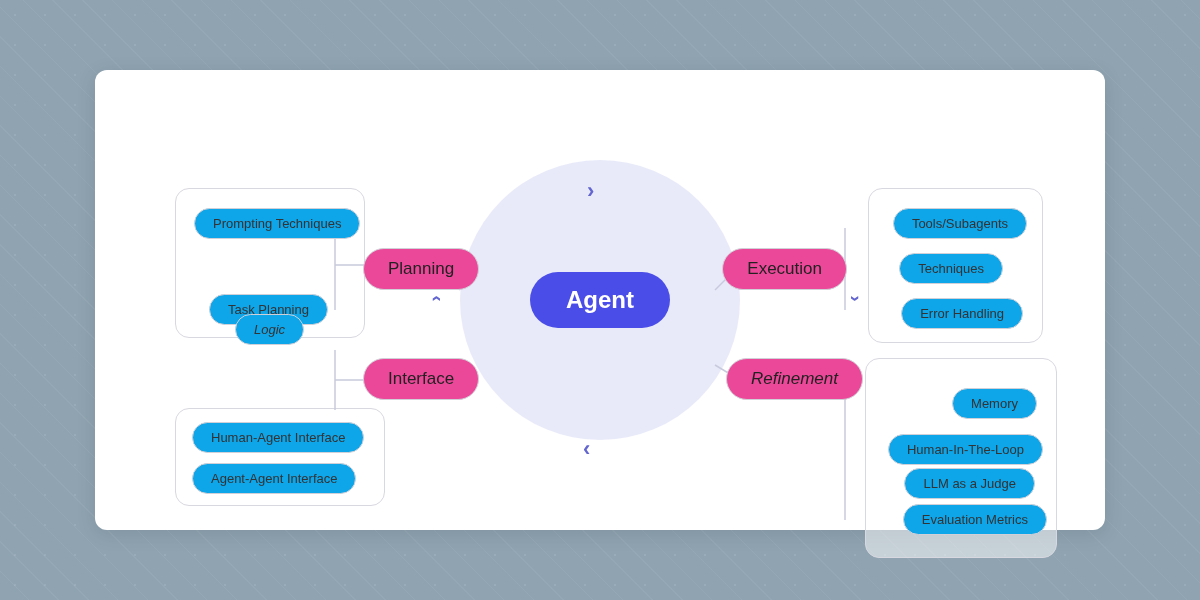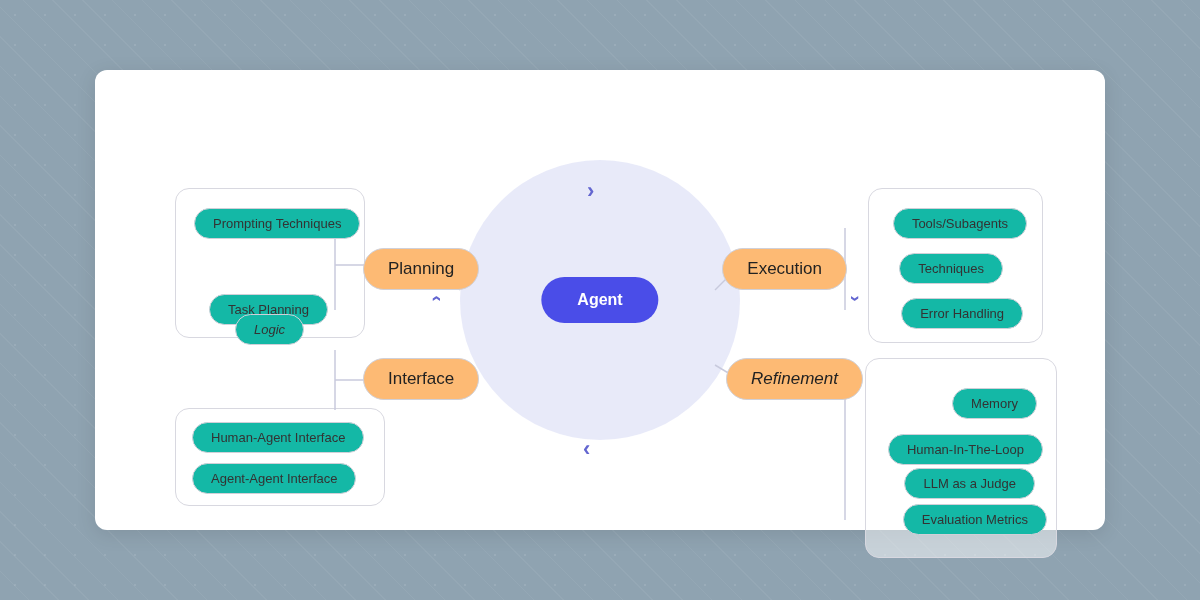--- a/index.html
+++ b/index.html
@@ -67,55 +67,55 @@
     }
 
     
     .agent-btn {
       position: absolute;
       left: 50%;
       top: 50%;
       transform: translate(-50%, -50%);
       background: #4A4DE8;
       color: white;
-      font-size: 16px;
+      font-size: 24px;
       font-weight: 600;
       padding: 14px 36px;
       border-radius: 30px;
       white-space: nowrap;
       z-index: 10;
     }
 
     
     .chevron {
       position: absolute;
       font-size: 20px;
       color: #6366d0;
       font-weight: bold;
       z-index: 5;
     }
 
     
     .topic-node {
       position: absolute;
-      background: #fdba74;
+      background: #ec4899;
       border: 1.5px solid #d0d0d8;
       border-radius: 25px;
       padding: 10px 24px;
       font-size: 17px;
       font-weight: 500;
       color: #222;
       white-space: nowrap;
       z-index: 8;
     }
 
     
     .sub-node {
       position: absolute;
-      background: #14b8a6;
+      background: #0ea5e9;
       border: 1.5px solid #d0d0d8;
       border-radius: 20px;
       padding: 7px 18px;
       font-size: 13px;
       font-weight: 400;
       color: #333;
       white-space: nowrap;
       z-index: 8;
     }
 

